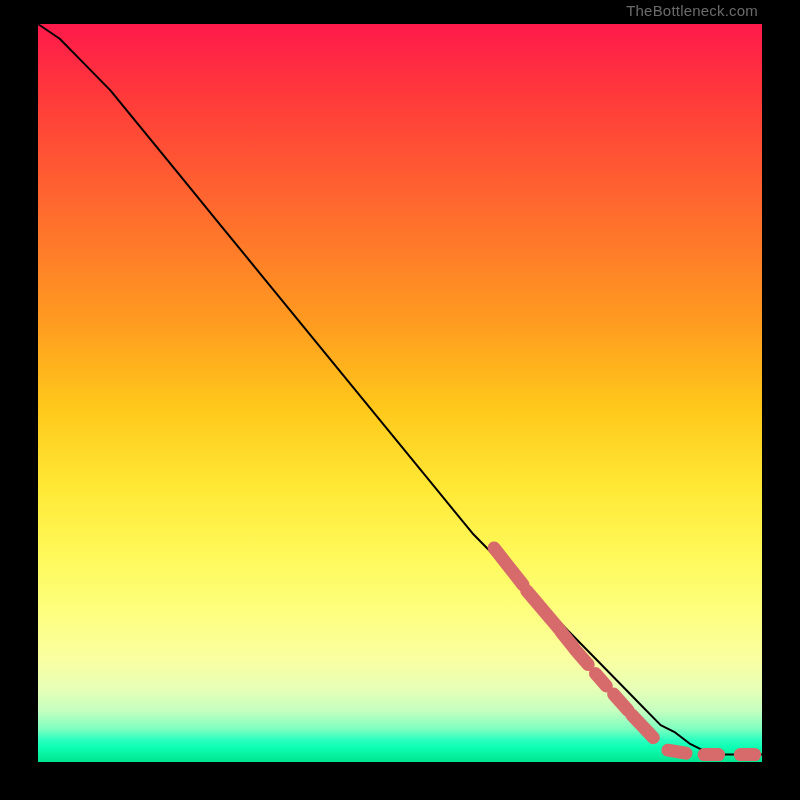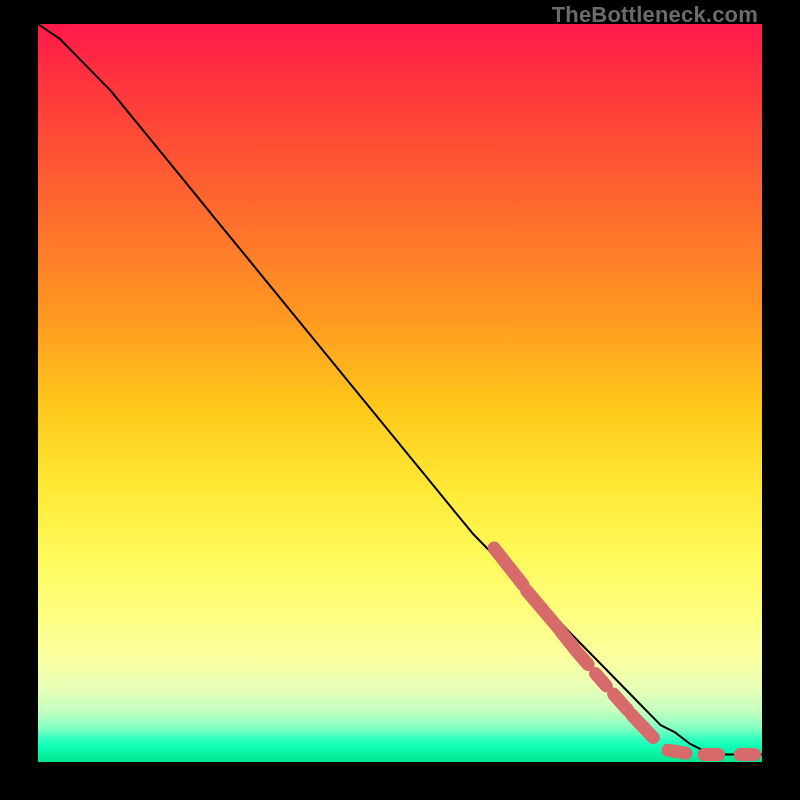--- a/index.html
+++ b/index.html
@@ -40,22 +40,22 @@
       #7effc0 95.5%,
       #2bffc0 97%,
       #0dffb4 98%,
       #00e58f 100%
     );
   }
   .watermark {
     position: absolute;
     top: 2px;
     right: 42px;
-    font-size: 22px;
-    font-weight: 700;
+    font-size: 15px;
+    font-weight: 400;
     color: #6b6b6b;
     letter-spacing: 0.2px;
     user-select: none;
   }
   svg.curve {
     position: absolute;
     left: 0;
     top: 0;
     width: 724px;
     height: 738px;

